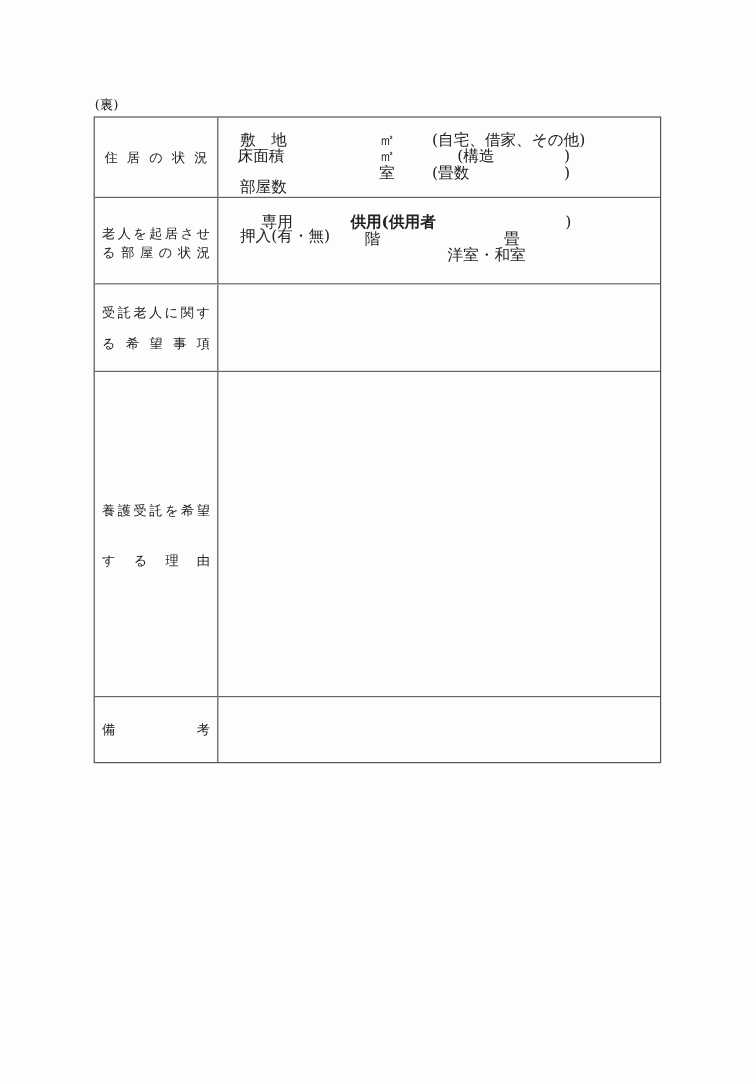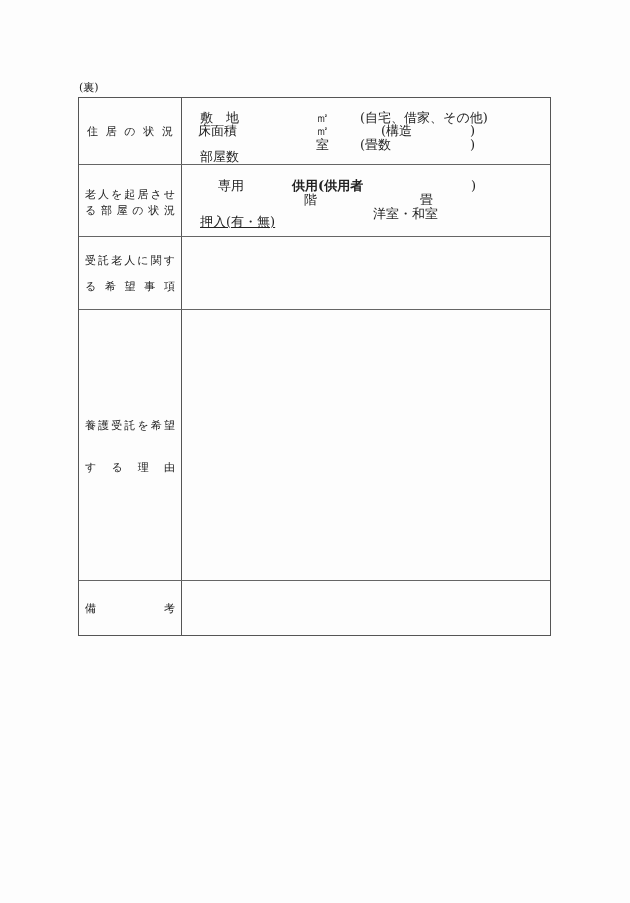--- a/index.html
+++ b/index.html
@@ -69,21 +69,21 @@
         <span>状</span>
         <span>況</span>
       </div>
     </div>
     <div class="value-cell">
       <span class="t" style="left:36px; top:14px;">専用</span>
       <span class="t" style="left:110px; top:14px;font-weight:bold;">供用(供用者</span>
       <span class="t" style="left:289px; top:14px;">)</span>
       <span class="t" style="left:122px; top:28px;">階</span>
       <span class="t" style="left:238px; top:28px;">畳</span>
-      <span class="t" style="left:18px; top:50px;text-decoration:underline;">押入(有・無)</span>
+      <span class="t" style="left:18px; top:26px;">押入(有・無)</span>
       <span class="t" style="left:191px; top:42px;">洋室・和室</span>
     </div>
   </div>
 
   <div class="row" style="top:139px; height:73px;">
     <div class="label-cell">
       <div class="lbl-line" style="top:16px;">
         <span>受</span>
         <span>託</span>
         <span>老</span>

